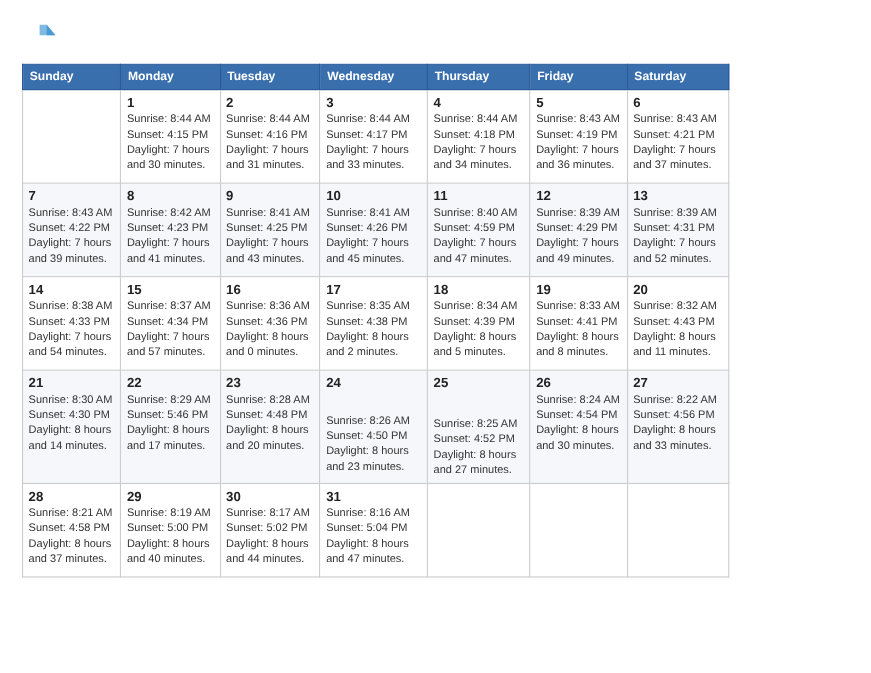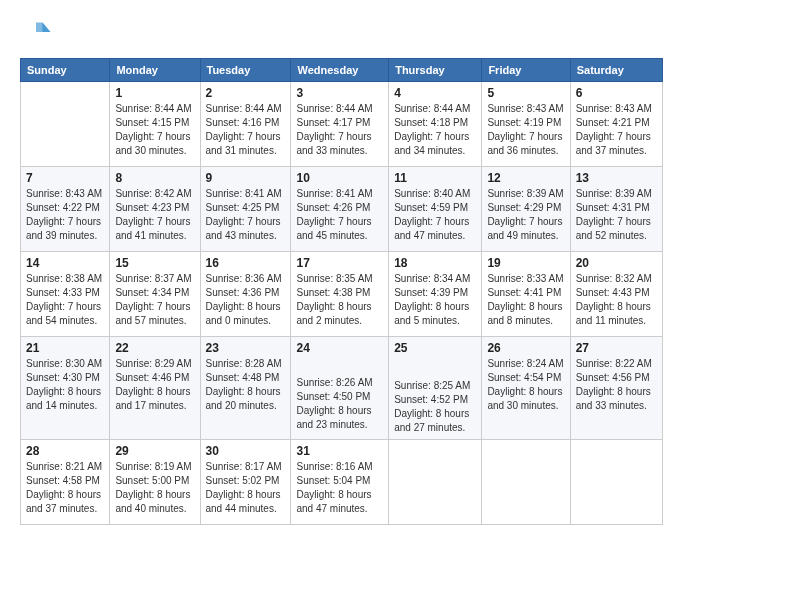--- a/index.html
+++ b/index.html
@@ -278,21 +278,21 @@
           <td>
             <div class="day-num">21</div>
             <div class="day-info" style="white-space: pre-line;">Sunrise: 8:30 AM
 Sunset: 4:30 PM
 Daylight: 8 hours
 and 14 minutes.</div>
           </td>
           <td>
             <div class="day-num">22</div>
             <div class="day-info" style="white-space: pre-line;">Sunrise: 8:29 AM
-Sunset: 4:46 PM
+Sunset: 5:46 PM
 Daylight: 8 hours
 and 17 minutes.</div>
           </td>
           <td>
             <div class="day-num">23</div>
             <div class="day-info" style="white-space: pre-line;">Sunrise: 8:28 AM
 Sunset: 4:48 PM
 Daylight: 8 hours
 and 20 minutes.</div>
           </td>

